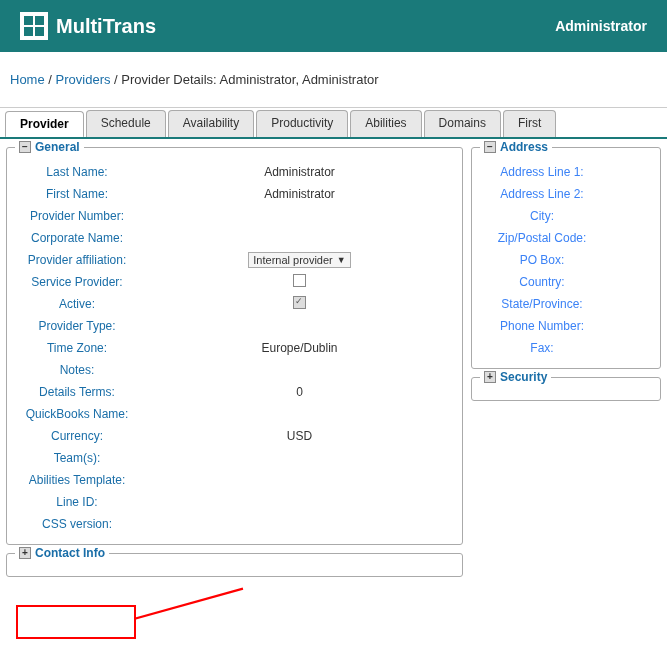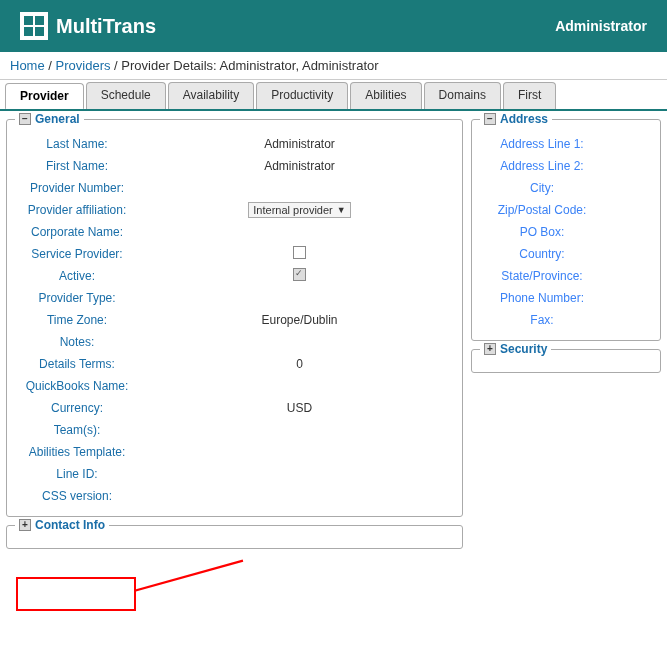--- a/index.html
+++ b/index.html
@@ -34,21 +34,21 @@
       font-weight: bold;
     }
     .header-user {
       color: white;
       font-size: 14px;
       font-weight: bold;
     }
 
     
     .breadcrumb {
-      padding: 6px 10px;
+      padding: 20px 10px;
       font-size: 13px;
       color: #333;
       border-bottom: 1px solid #ccc;
     }
     .breadcrumb a {
       color: #1a6ea8;
       text-decoration: none;
     }
 
     
@@ -298,33 +298,33 @@
         </div>
         <div class="form-row">
           <span class="form-label">First Name:</span>
           <span class="form-value">Administrator</span>
         </div>
         <div class="form-row">
           <span class="form-label">Provider Number:</span>
           <span class="form-value"></span>
         </div>
         <div class="form-row">
+          <span class="form-label">Corporate Name:</span>
+          <span class="form-value"></span>
+        </div>
+        <div class="form-row">
           <span class="form-label">Provider affiliation:</span>
           <span class="form-value">
             <span class="fake-select">
               <span>Internal provider</span>
               <span class="fake-select-arrow">▼</span>
             </span>
           </span>
         </div>
         <div class="form-row">
-          <span class="form-label">Corporate Name:</span>
-          <span class="form-value"></span>
-        </div>
-        <div class="form-row">
           <span class="form-label">Service Provider:</span>
           <span class="form-value">
             <span class="checkbox"></span>
           </span>
         </div>
         <div class="form-row">
           <span class="form-label">Active:</span>
           <span class="form-value">
             <span class="checkbox checked"></span>
           </span>

